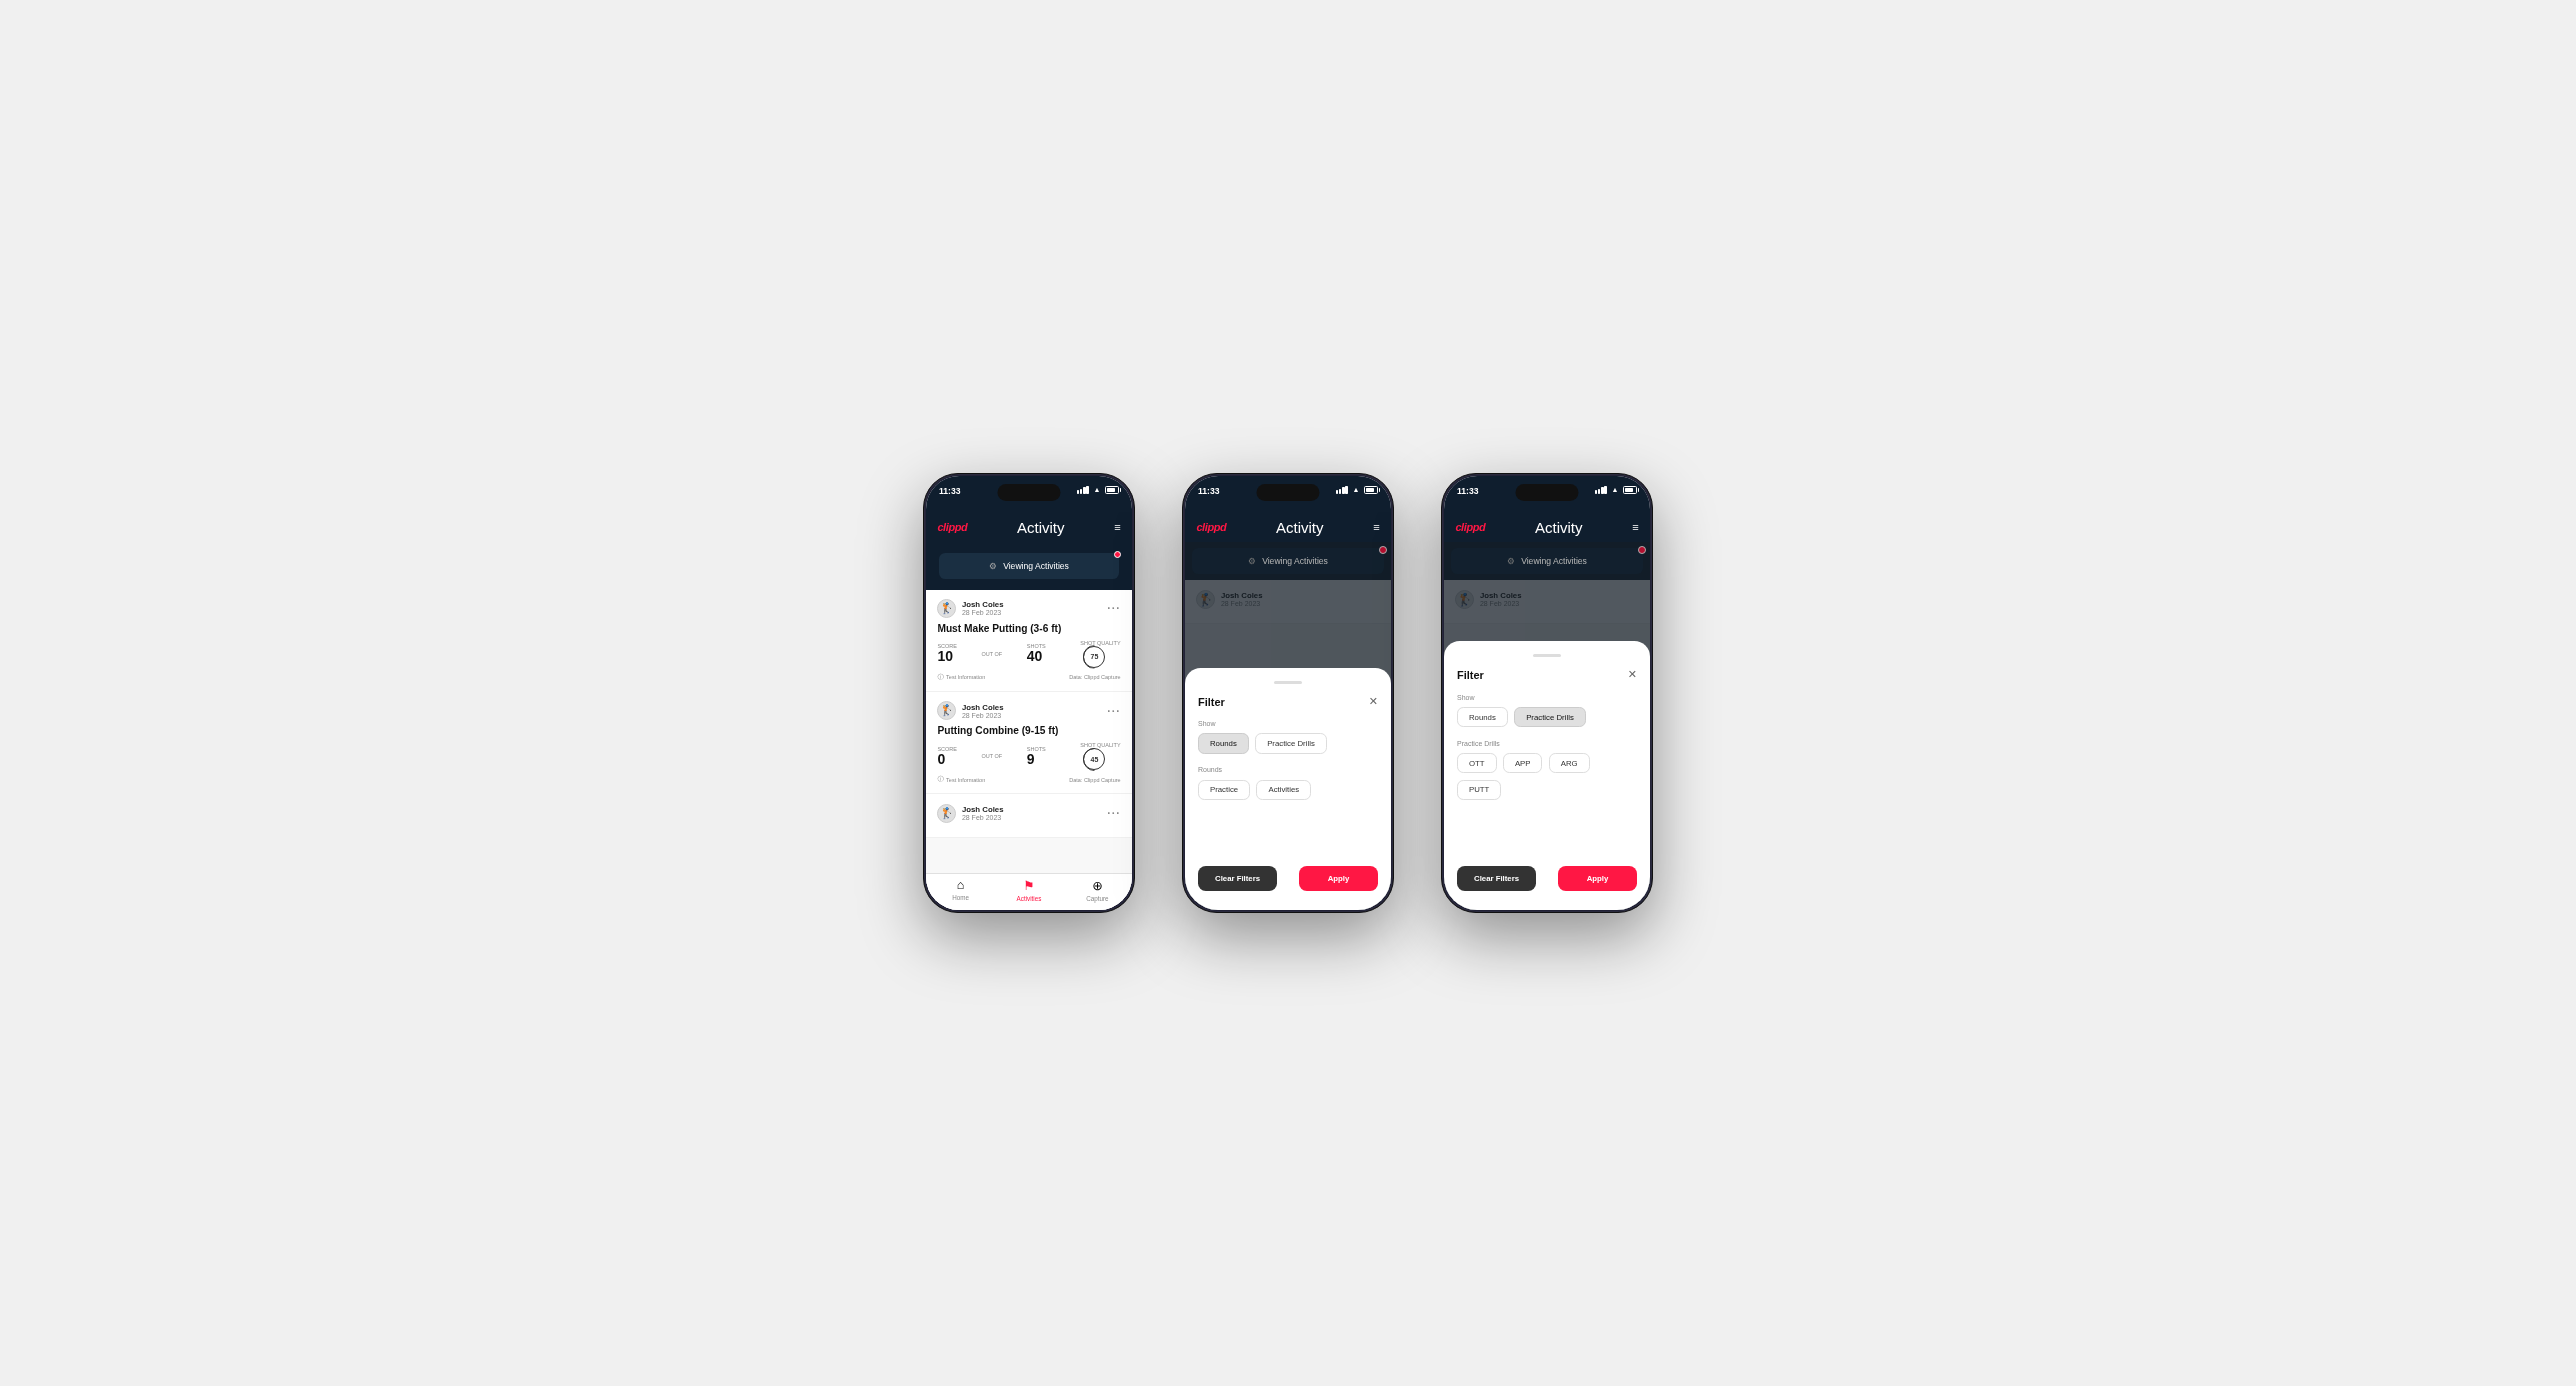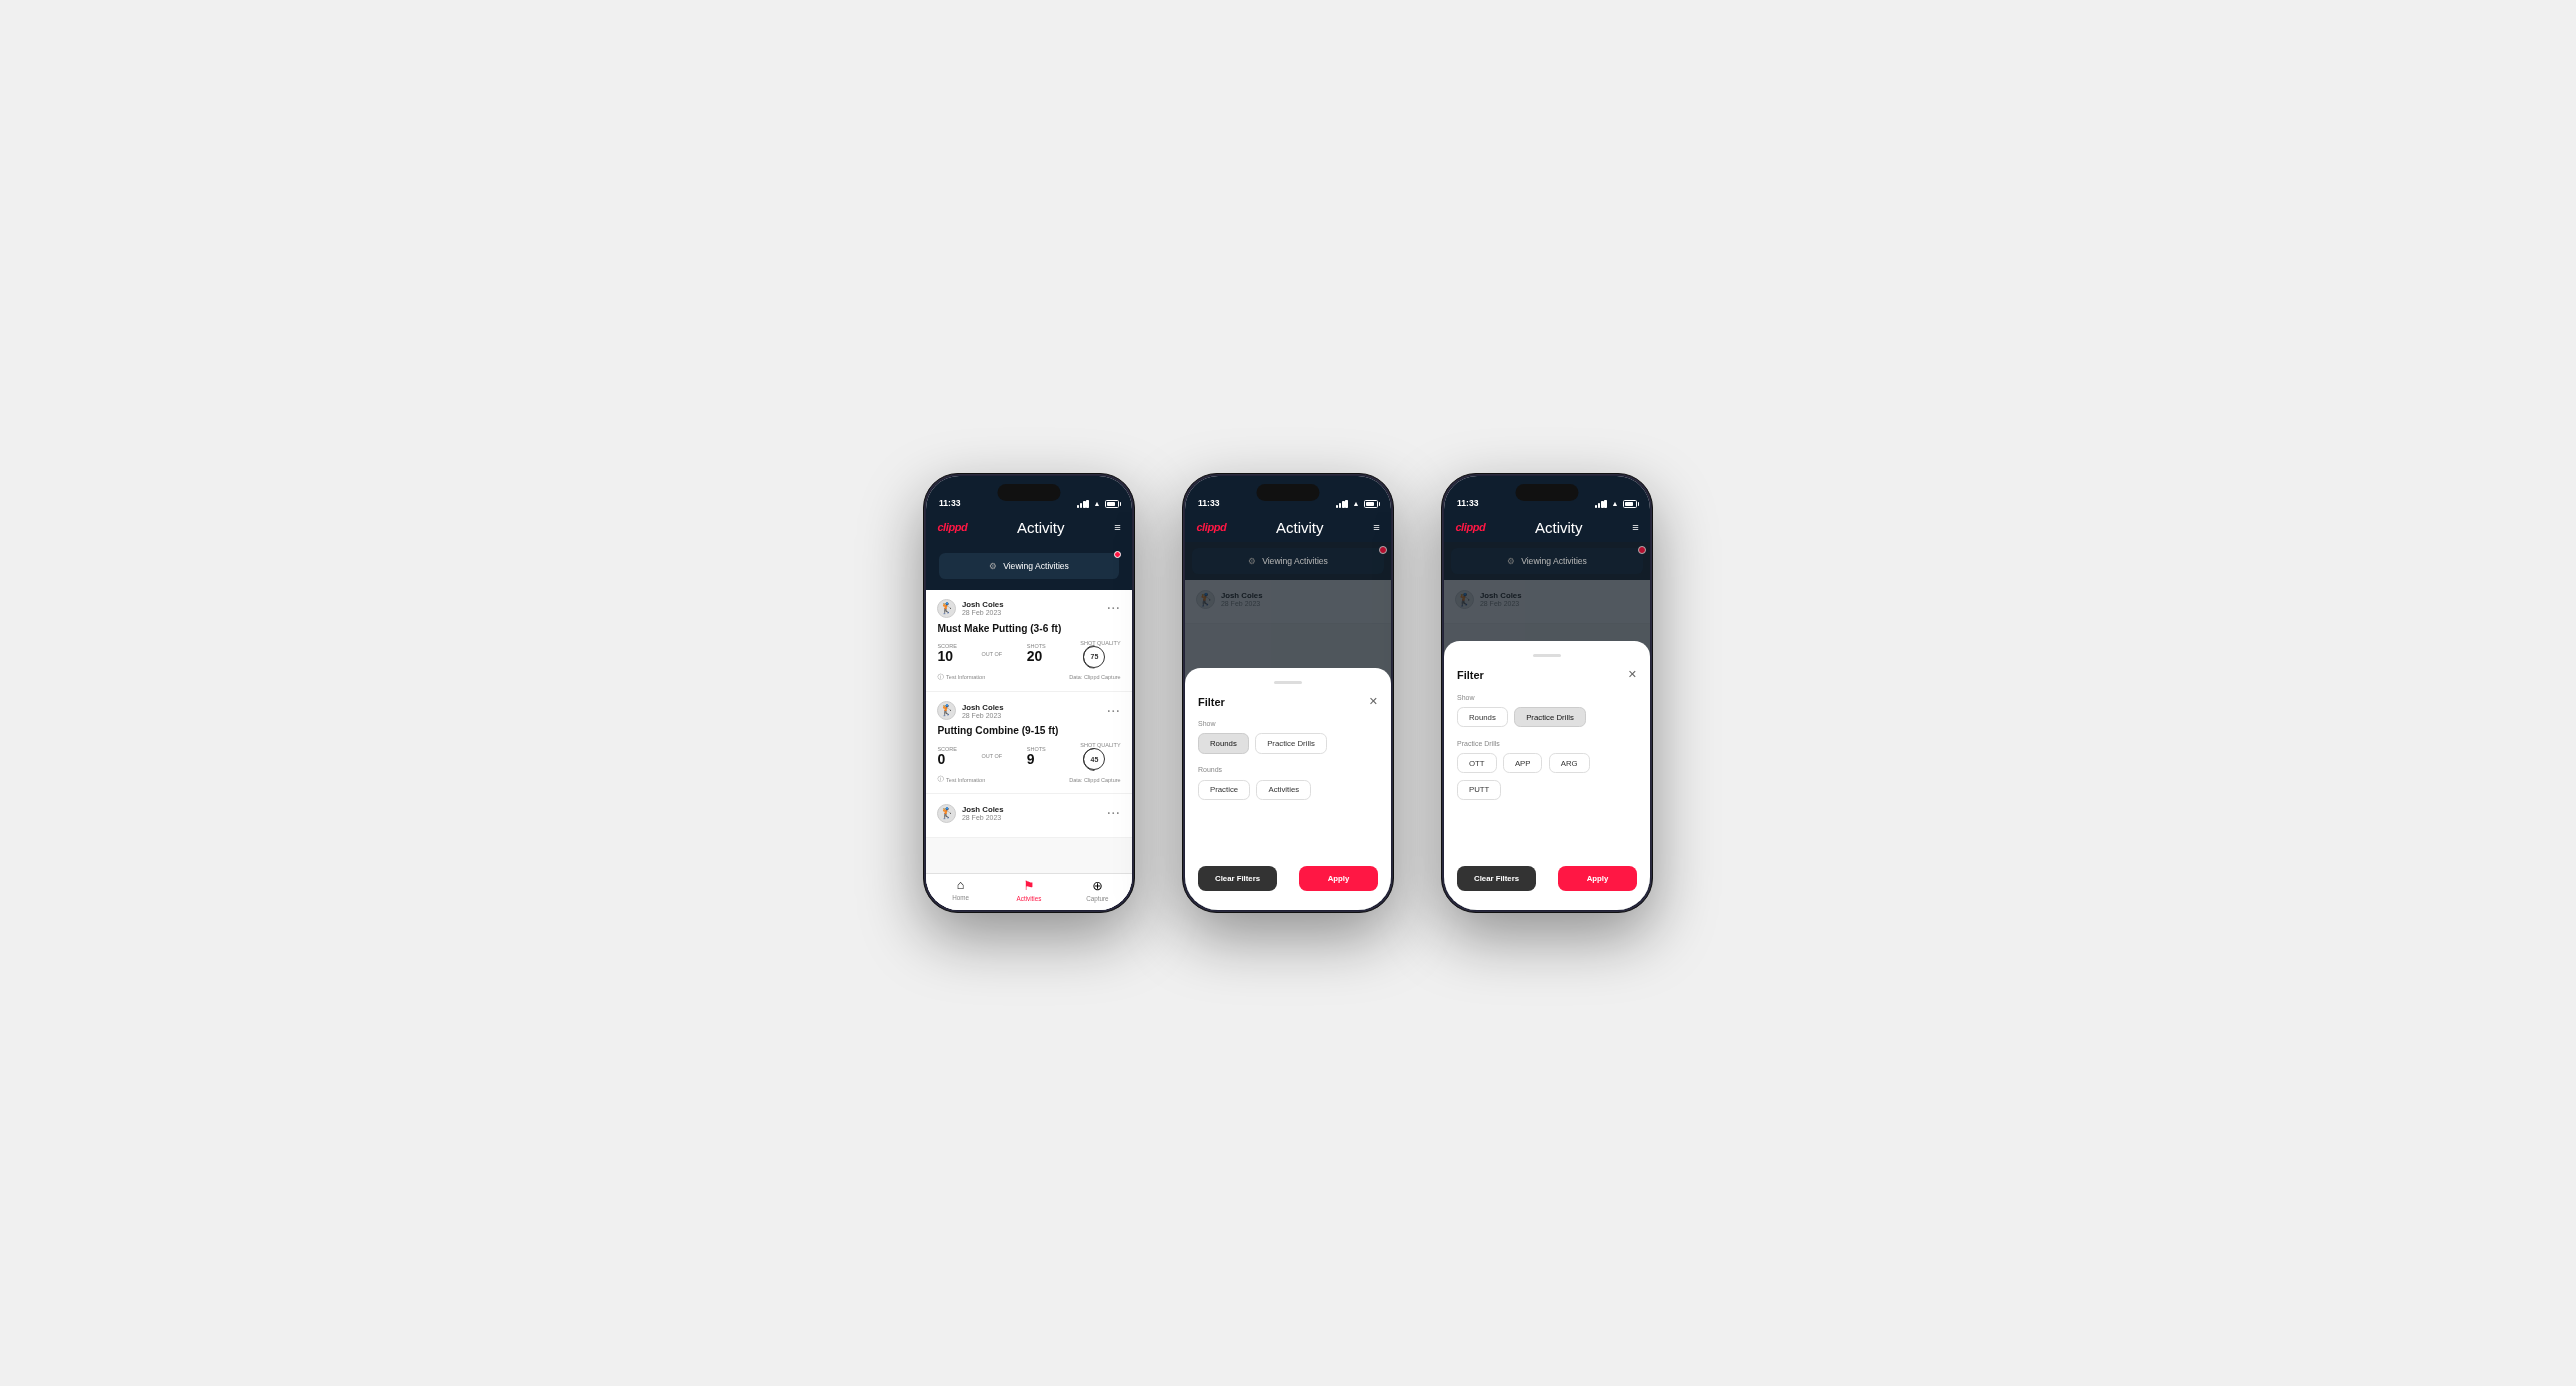--- a/index.html
+++ b/index.html
@@ -51,21 +51,21 @@
       border-radius: 11px;
       z-index: 100;
     }
 
     
     .status-bar {
       background: #0f1e2e;
       padding: 9.4px 12.6px 4.7px;
       display: flex;
       justify-content: space-between;
-      align-items: flex-end;
+      align-items: flex-start;
       position: relative;
       z-index: 10;
       height: 36px;
     }
     .status-time {
       color: #fff;
       font-size: 8.6px;
       font-weight: 600;
     }
     .status-icons {
@@ -490,21 +490,21 @@
             </div>
             <div class="activity-title">Must Make Putting (3-6 ft)</div>
             <div class="stats-row">
               <div>
                 <div class="stat-label">Score</div>
                 <span class="stat-value">10</span>
               </div>
               <span class="out-of-text">OUT OF</span>
               <div>
                 <div class="stat-label">Shots</div>
-                <span class="stat-value">20</span>
+                <span class="stat-value">40</span>
               </div>
               <div style="margin-left:auto;">
                 <div class="stat-label">Shot Quality</div>
                 <div class="shot-quality-badge">
                   <span>75</span>
                 </div>
               </div>
             </div>
             <div class="card-footer">
               <div class="test-info">

